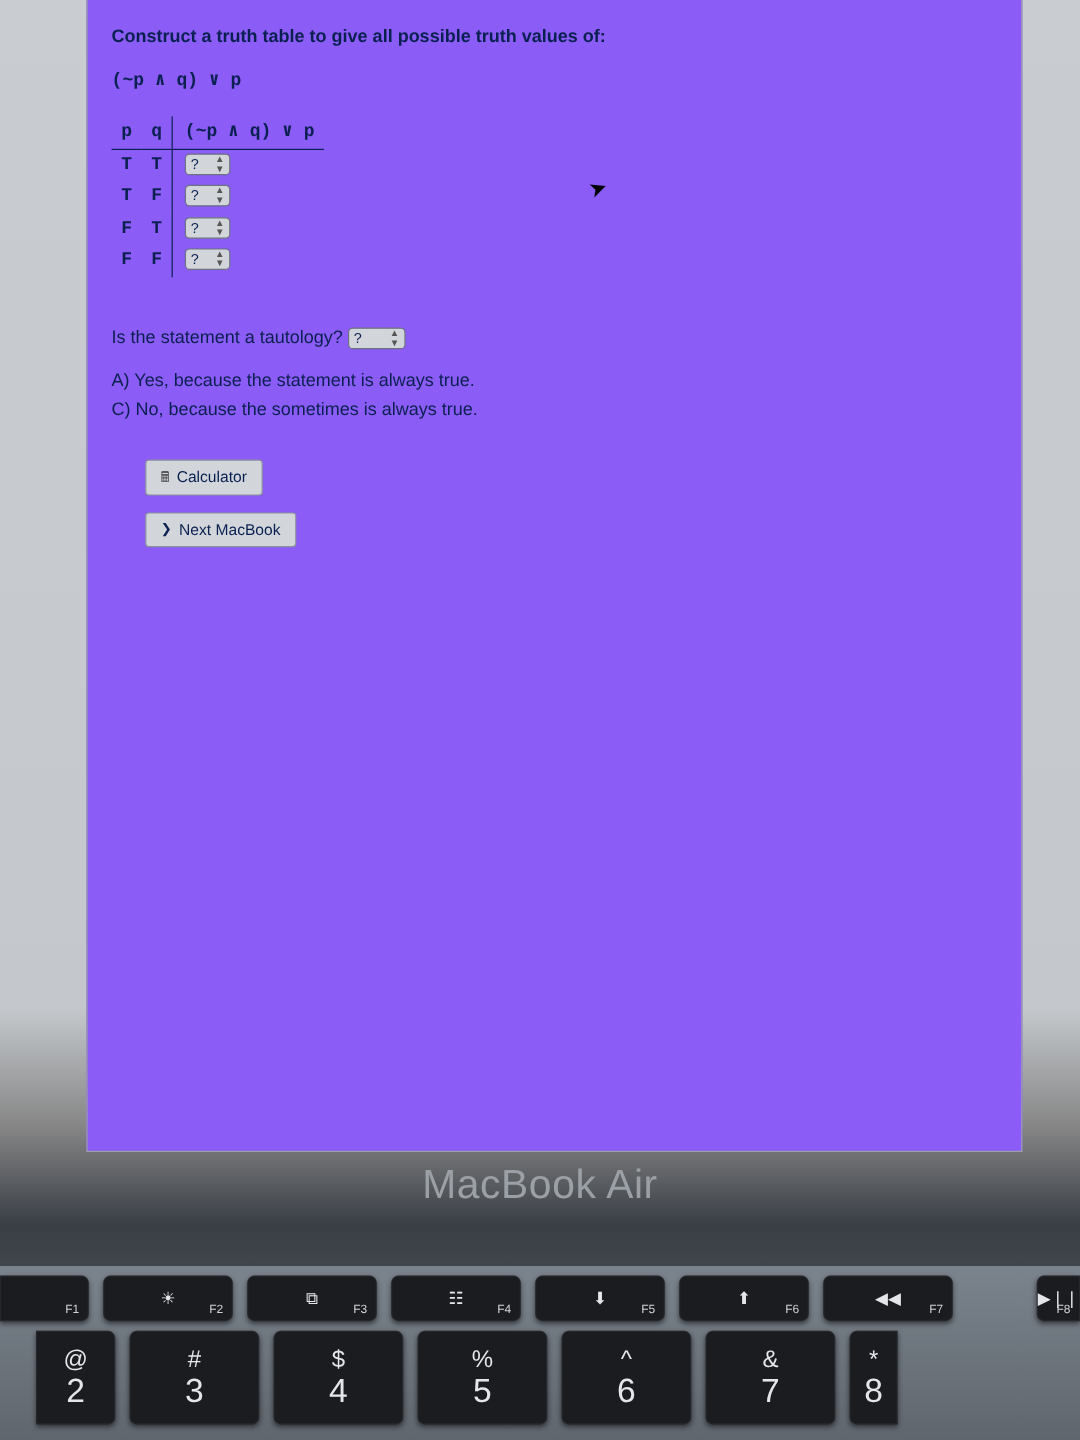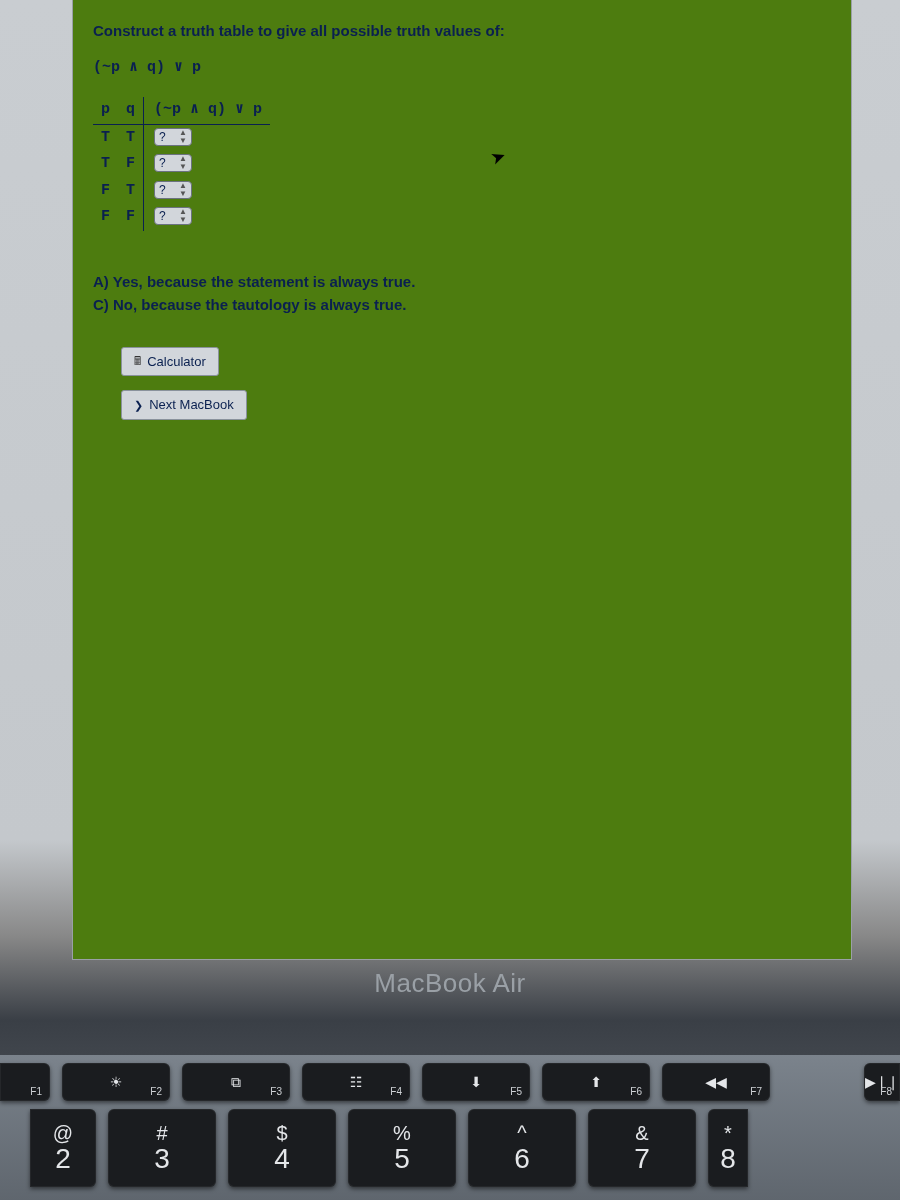--- a/index.html
+++ b/index.html
@@ -8,21 +8,21 @@
     font-family: Arial, Helvetica, sans-serif;
     background: linear-gradient(180deg, #c9cdd1 0%, #c4c8cc 70%, #888 78%, #3a3f46 85%, #5a5f66 100%);
     position: relative;
     overflow: hidden;
   }
   .page {
     position: absolute;
     left: 72px; top: 0;
     width: 780px;
     height: 960px;
-    background: #4d7c0f;
+    background: #8b5cf6;
     border: 1px solid #9aa0a6;
     border-top: none;
     padding: 20px 20px 40px 20px;
     color: #0a2050;
     font-size: 15px;
     line-height: 1.5;
   }
   .prompt { font-weight: 600; color: #0a2050; margin-bottom: 14px; }
   .expr { font-family: "Courier New", monospace; font-weight: 700; color: #0a2050; margin-bottom: 18px; }
   .tt {
@@ -54,21 +54,21 @@
     height: 18px;
   }
   .sel .arrows {
     float: right;
     font-size: 8px;
     line-height: 8px;
     margin-left: 4px;
     color: #555;
   }
   .taut-line { margin-bottom: 14px; color: #0a2050; }
-  .opts { margin-bottom: 30px; color: #0a2050; font-weight: bold; }
+  .opts { margin-bottom: 30px; color: #0a2050; }
   .opts div { margin: 1px 0; }
   .btn {
     display: inline-flex;
     align-items: center;
     gap: 6px;
     border: 1px solid #8a929c;
     border-radius: 3px;
     background: #d2d6db;
     padding: 4px 12px;
     font-size: 13px;
@@ -85,21 +85,21 @@
     font-size: 18px;
     color: #000;
     transform: rotate(-20deg);
   }
   .mba {
     position: absolute;
     left: 0; right: 0;
     top: 968px;
     text-align: center;
     font-family: "Helvetica Neue", Arial, sans-serif;
-    font-size: 26px;
+    font-size: 34px;
     font-weight: 300;
     color: #9aa0a6;
     letter-spacing: 0.5px;
   }
   
   .kb {
     position: absolute;
     left: 0; right: 0;
     top: 1055px;
     height: 145px;
@@ -114,21 +114,21 @@
     border-radius: 6px;
     box-shadow: 0 2px 4px rgba(0,0,0,.5), inset 0 0 0 1px rgba(255,255,255,.05);
     color: #e4e6e9;
     display: flex;
     flex-direction: column;
     justify-content: center;
     align-items: center;
     font-family: "Helvetica Neue", Arial, sans-serif;
   }
   .fkey { width: 108px; height: 38px; font-size: 10px; position: relative; }
-  .fkey.half-left { width: 50px; border-top-left-radius: 0; border-bottom-left-radius: 0; text-decoration: underline; }
+  .fkey.half-left { width: 74px; border-top-left-radius: 0; border-bottom-left-radius: 0; text-decoration: underline; }
   .fkey.half-right { width: 36px; border-top-right-radius: 0; border-bottom-right-radius: 0; margin-left:auto;}
   .fkey .sym { font-size: 14px; line-height: 14px; margin-bottom: 1px; }
   .fkey .lab { position: absolute; right: 8px; bottom: 4px; font-size: 10px; color: #cfd2d6; }
   .key { width: 108px; height: 78px; }
   .key.half-left { width: 66px; border-top-left-radius: 0; border-bottom-left-radius: 0; }
   .key.half-right { width: 40px; border-top-right-radius: 0; border-bottom-right-radius: 0; }
   .key .upper { font-size: 20px; line-height: 22px; }
   .key .lower { font-size: 28px; line-height: 30px; font-weight: 300; }
 </style>
 </head>
@@ -163,24 +163,28 @@
         <td class="col3"><span class="sel"><span>?</span><span class="arrows">▲<br>▼</span></span></td>
       </tr>
       <tr>
         <td>F</td>
         <td>F</td>
         <td class="col3"><span class="sel"><span>?</span><span class="arrows">▲<br>▼</span></span></td>
       </tr>
     </tbody>
   </table>
 
+  <div class="taut-line">
+    <span>Is the statement a tautology?</span>
+    <span class="sel" style="min-width:48px"><span>?</span><span class="arrows">▲<br>▼</span></span>
+  </div>
 
   <div class="opts">
     <div>A) Yes, because the statement is always true.</div>
-    <div>C) No, because the tautology is always true.</div>
+    <div>C) No, because the sometimes is always true.</div>
   </div>
 
   <div>
     <span class="btn">
       <span class="icon">🖩</span>
       <span>Calculator</span>
     </span>
   </div>
   <div>
     <span class="btn">

